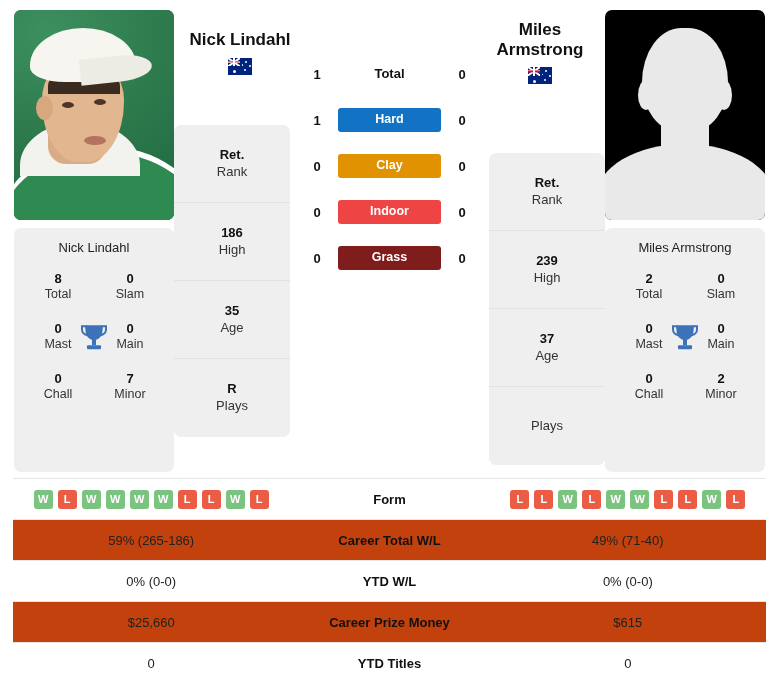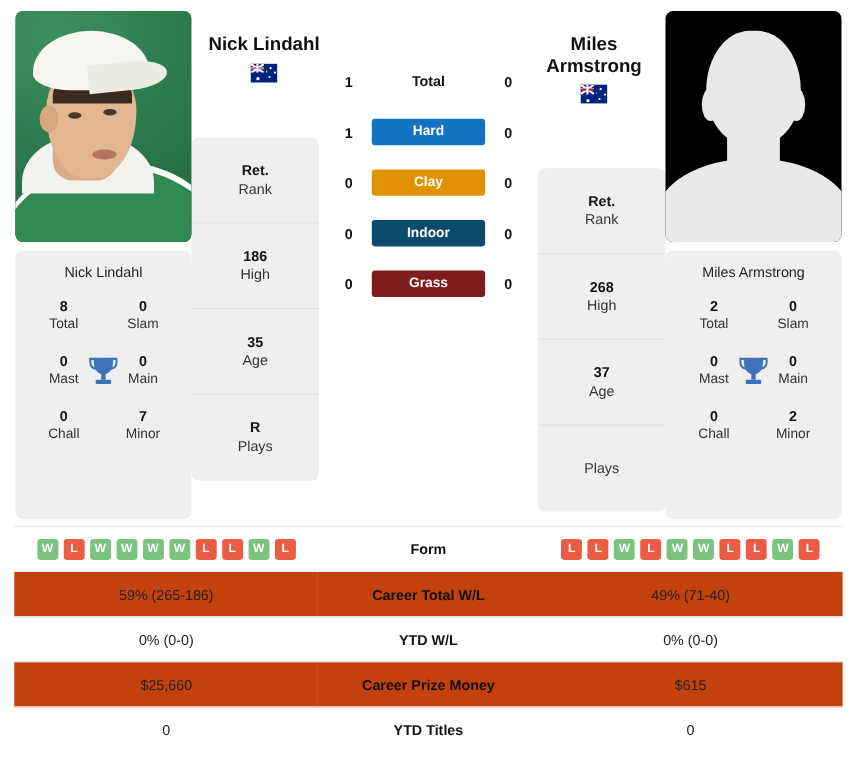--- a/index.html
+++ b/index.html
@@ -458,38 +458,38 @@
       <div class="sbadge" style="background:#1273c4;">Hard</div>
       <div class="snum">0</div>
     </div>
     <div class="srow">
       <div class="snum">0</div>
       <div class="sbadge" style="background:#e09200;">Clay</div>
       <div class="snum">0</div>
     </div>
     <div class="srow">
       <div class="snum">0</div>
-      <div class="sbadge" style="background:#0c4a6e;">Indoor</div>
+      <div class="sbadge" style="background:#ef4444;">Indoor</div>
       <div class="snum">0</div>
     </div>
     <div class="srow">
       <div class="snum">0</div>
       <div class="sbadge" style="background:#7f1d1d;">Grass</div>
       <div class="snum">0</div>
     </div>
   </div>
 
   <div class="info-col" style="margin-top:143px;">
     <div class="info-card">
       <div class="info-cell">
         <div class="info-val">Ret.</div>
         <div class="info-lab">Rank</div>
       </div>
       <div class="info-cell">
-        <div class="info-val">268</div>
+        <div class="info-val">239</div>
         <div class="info-lab">High</div>
       </div>
       <div class="info-cell">
         <div class="info-val">37</div>
         <div class="info-lab">Age</div>
       </div>
       <div class="info-cell">
         <div class="info-val"></div>
         <div class="info-lab">Plays</div>
       </div>
@@ -554,21 +554,21 @@
         <div class="ujcv"></div>
     </div>
     <div class="star" style="left:5px; top:12.5px; width:3px; height:3px;"></div>
     <div class="star" style="left:17px; top:3px; width:2.2px; height:2.2px;"></div>
     <div class="star" style="left:20.5px; top:7.5px; width:2.2px; height:2.2px;"></div>
     <div class="star" style="left:16px; top:11.5px; width:2.2px; height:2.2px;"></div>
     <div class="star" style="left:13.5px; top:6.5px; width:1.6px; height:1.6px;"></div>
   </div>
 </div>
 
-<div style="position:absolute; left:482px; top:30px; width:116px;" class="name-head">
+<div style="position:absolute; left:482px; top:20px; width:116px;" class="name-head">
   <div class="pname">Miles</div>
   <div class="pname">Armstrong</div>
   <div class="flag">
     <div class="uj">
       <div class="ujd1"></div>
         <div class="ujd2"></div>
       <div class="ujc"></div>
         <div class="ujcv"></div>
     </div>
     <div class="star" style="left:5px; top:12.5px; width:3px; height:3px;"></div>

